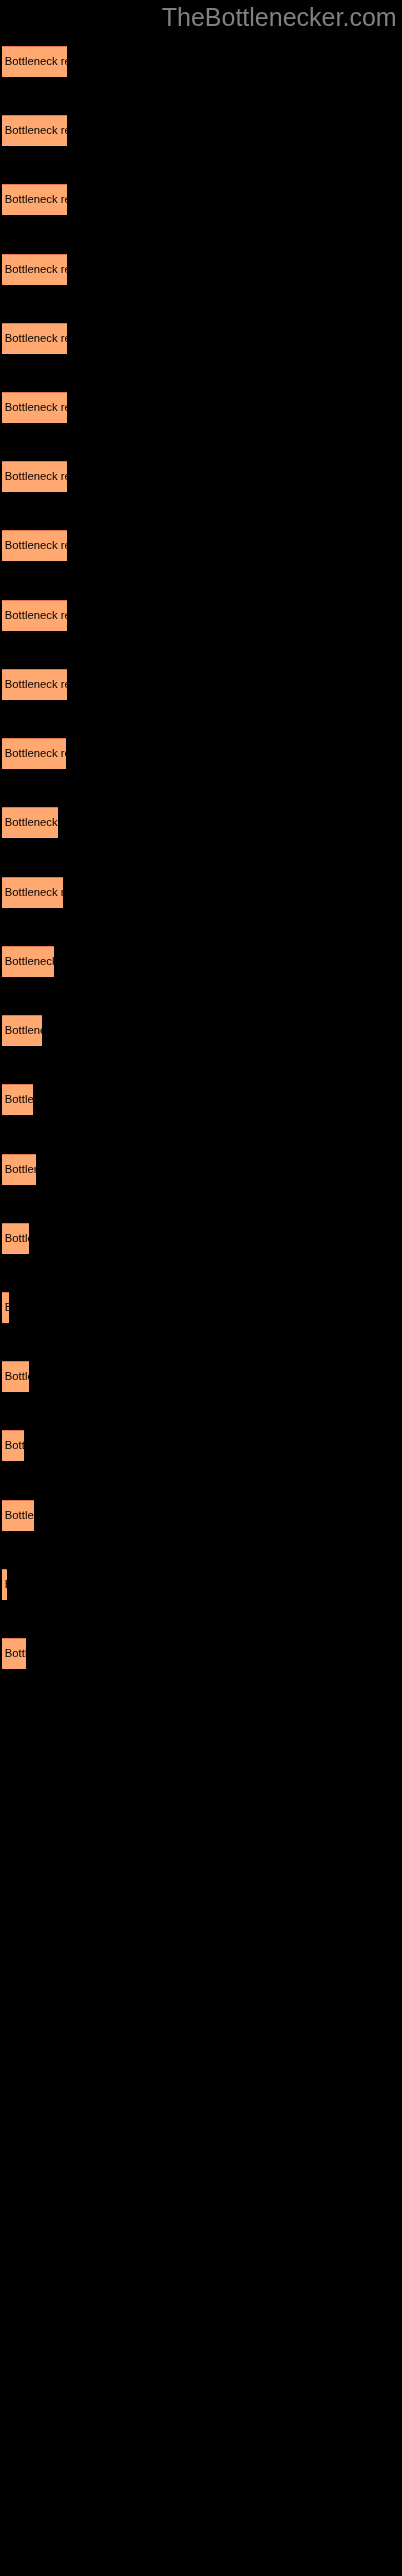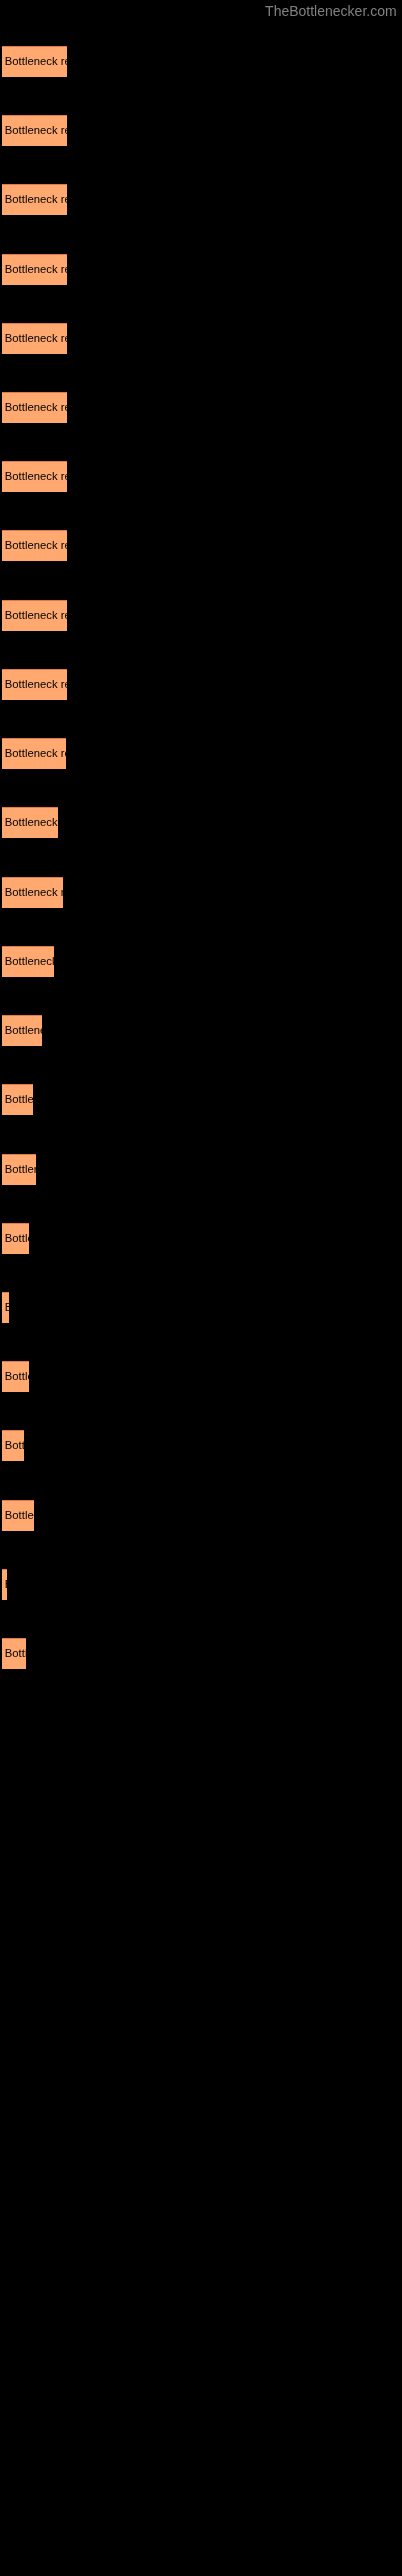--- a/index.html
+++ b/index.html
@@ -12,21 +12,21 @@
     height: 2576px;
     position: relative;
     overflow: hidden;
     font-family: "Liberation Sans", sans-serif;
   }
   #site-title {
     position: absolute;
     top: 3.2px;
     right: 6.4px;
     color: #808080;
-    font-size: 14px;
+    font-size: 25px;
     font-family: "Liberation Sans", sans-serif;
     letter-spacing: 0px;
     white-space: nowrap;
   }
   #bars {
     position: absolute;
     top: 0;
     left: 0;
     width: 403px;
     height: 2576px;

